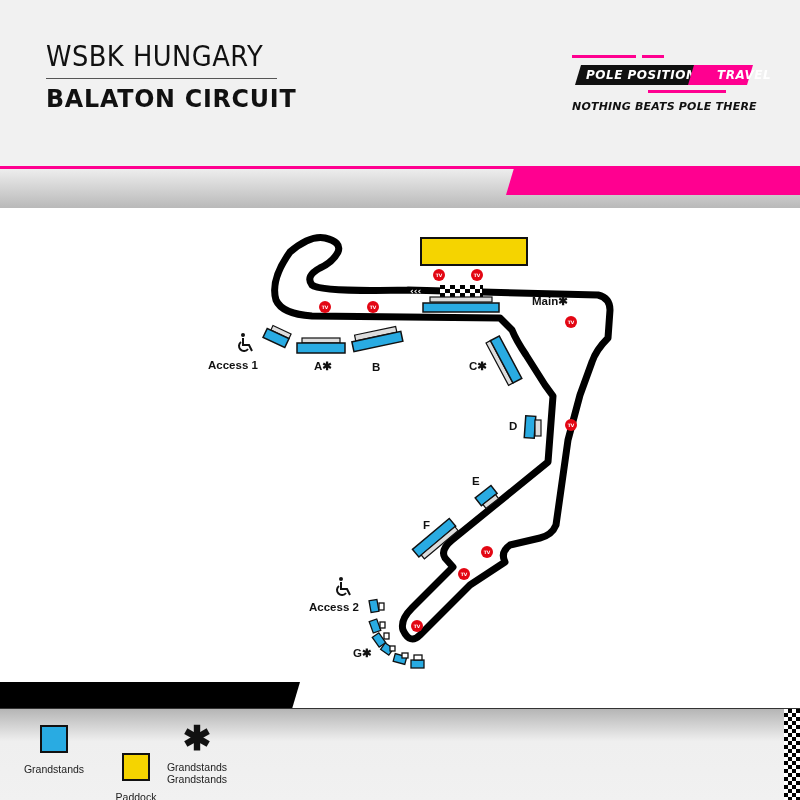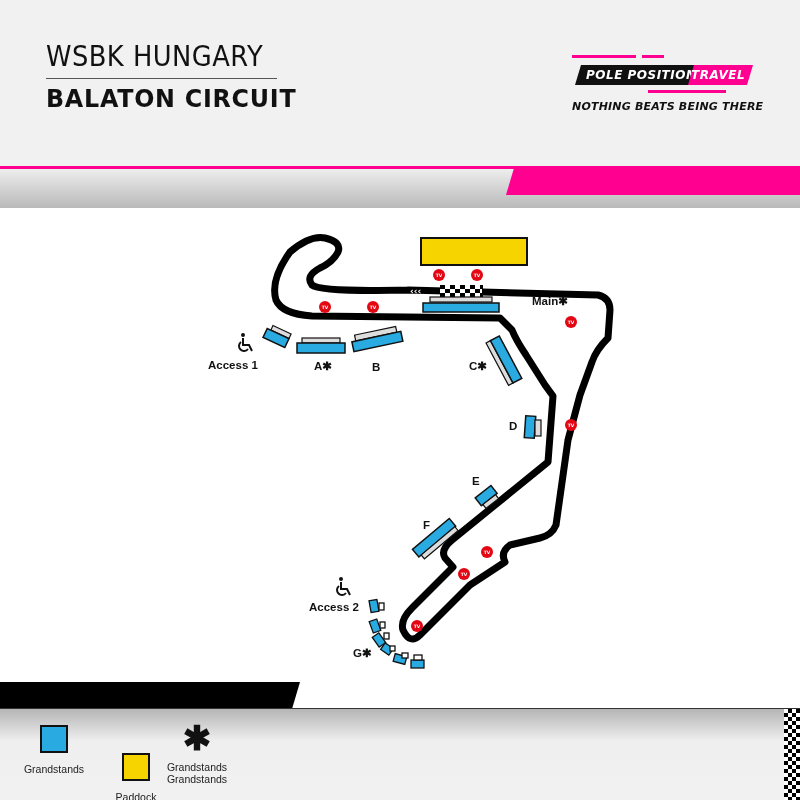--- a/index.html
+++ b/index.html
@@ -7,21 +7,21 @@
   .header { position: absolute; left: 0; top: 0; width: 800px; height: 208px; background: linear-gradient(to bottom, #f1f1f1 0%, #f1f1f1 80%, #b9b9b9 100%); }
   .pink-line { position: absolute; left: 0; top: 166px; width: 800px; height: 3px; background: #ff0090; }
   .pink-band { position: absolute; left: 506px; top: 168px; width: 294px; height: 27px; background: #ff0090; clip-path: polygon(8px 0, 100% 0, 100% 100%, 0 100%); }
   .title-1 { position: absolute; left: 46px; top: 40px; font-size: 28px; font-weight: 300; color: #111; letter-spacing: 0.5px; font-family: "DejaVu Sans", sans-serif; font-weight: normal; transform: scaleX(0.92); transform-origin: left; }
   .title-rule { position: absolute; left: 46px; top: 78px; width: 231px; height: 1px; background: #555; }
   .title-2 { position: absolute; left: 46px; top: 84px; font-size: 25px; font-weight: bold; color: #111; letter-spacing: 0.8px; font-family: "DejaVu Sans", sans-serif; transform: scaleX(0.95); transform-origin: left; }
   .logo { position: absolute; left: 560px; top: 50px; width: 220px; height: 70px; }
   .logo-box { position: absolute; left: 15px; top: 15px; width: 140px; height: 20px; background: #111; clip-path: polygon(6px 0, 100% 0, calc(100% - 6px) 100%, 0 100%); }
   .logo-box-text { position: absolute; left: 26px; top: 18px; font-size: 12px; font-weight: bold; font-style: italic; color: #fff; letter-spacing: 0.5px; font-family: "DejaVu Sans", sans-serif; }
   .logo-pink { position: absolute; left: 128px; top: 15px; width: 65px; height: 20px; background: #ff0090; clip-path: polygon(6px 0, 100% 0, calc(100% - 6px) 100%, 0 100%); }
-  .logo-pink-text { position: absolute; left: 131px; top: 18px; font-size: 12px; font-weight: bold; font-style: italic; color: #fff; letter-spacing: 0.5px; font-family: "DejaVu Sans", sans-serif; }
+  .logo-pink-text { position: absolute; left: 131px; top: 18px; font-size: 12px; font-weight: bold; font-style: italic; color: #fff; letter-spacing: 0.5px; font-family: "DejaVu Sans", sans-serif; padding-left: 26px; }
   .logo-tagline { position: absolute; left: 12px; top: 50px; font-size: 11px; font-weight: bold; font-style: italic; color: #111; font-family: "DejaVu Sans", sans-serif; letter-spacing: 0.2px; }
   .logo-dash { position: absolute; height: 3px; background: #ff0090; }
   .map { position: absolute; left: 0; top: 195px; width: 800px; height: 490px; }
   .black-band { position: absolute; left: 0; top: 682px; width: 300px; height: 27px; background: #000; clip-path: polygon(0 0, 100% 0, calc(100% - 8px) 100%, 0 100%); }
   .footer { position: absolute; left: 0; top: 708px; width: 800px; height: 92px; background: linear-gradient(to bottom, #b5b5b5 0%, #efefef 35%, #f1f1f1 100%); border-top: 1px solid #333; }
   .checker { position: absolute; right: 0; top: 709px; width: 16px; height: 91px; background-image: linear-gradient(45deg, #000 25%, transparent 25%, transparent 75%, #000 75%), linear-gradient(45deg, #000 25%, transparent 25%, transparent 75%, #000 75%); background-size: 8px 8px; background-position: 0 0, 4px 4px; background-color: #fff; }
   .legend-item { position: absolute; top: 725px; text-align: center; font-size: 10.5px; color: #222; }
   .swatch { width: 24px; height: 24px; border: 2px solid #111; margin: 0 auto 10px; }
   .asterisk { font-size: 34px; font-weight: bold; line-height: 26px; height: 28px; margin-bottom: 8px; color: #111; }
   .label { position: absolute; font-size: 11.5px; color: #111; font-weight: 600; }
@@ -35,21 +35,21 @@
   <div class="title-2">BALATON CIRCUIT</div>
 
   <div class="logo">
     <div class="logo-dash" style="left:12px;top:5px;width:64px;"></div>
     <div class="logo-dash" style="left:82px;top:5px;width:22px;"></div>
     <div class="logo-box"></div>
     <div class="logo-box-text">POLE POSITION</div>
     <div class="logo-pink"></div>
     <div class="logo-pink-text">TRAVEL</div>
     <div class="logo-dash" style="left:88px;top:40px;width:78px;"></div>
-    <div class="logo-tagline">NOTHING BEATS BEING THERE</div>
+    <div class="logo-tagline">NOTHING BEATS POLE THERE</div>
   </div>
 </div>
 <div class="pink-line"></div>
 <div class="pink-band"></div>
 
 <svg class="map" viewBox="0 195 800 490" width="800" height="490">
 
   <path d="M 408 290 L 598 295 Q 610 298 610 310 L 608 338 Q 596 350 592 362 L 580 395 L 568 440 L 556 525 Q 552 535 540 538 L 510 545 Q 500 552 505 562 L 470 585 L 420 635 Q 410 645 403 630 Q 400 620 412 608 L 453 567 L 445 558 Q 440 550 452 540 L 548 462 L 553 396 L 545 385 L 526 355 Q 516 340 512 330 L 500 318 L 312 316 Q 282 314 276 300 Q 270 280 290 252 Q 310 235 325 238 Q 342 242 338 252 Q 333 262 320 268 Q 305 276 312 285 Q 320 292 408 290" fill="none" stroke="#000" stroke-width="7" stroke-linejoin="round" stroke-linecap="round"></path>
 
   <g>

